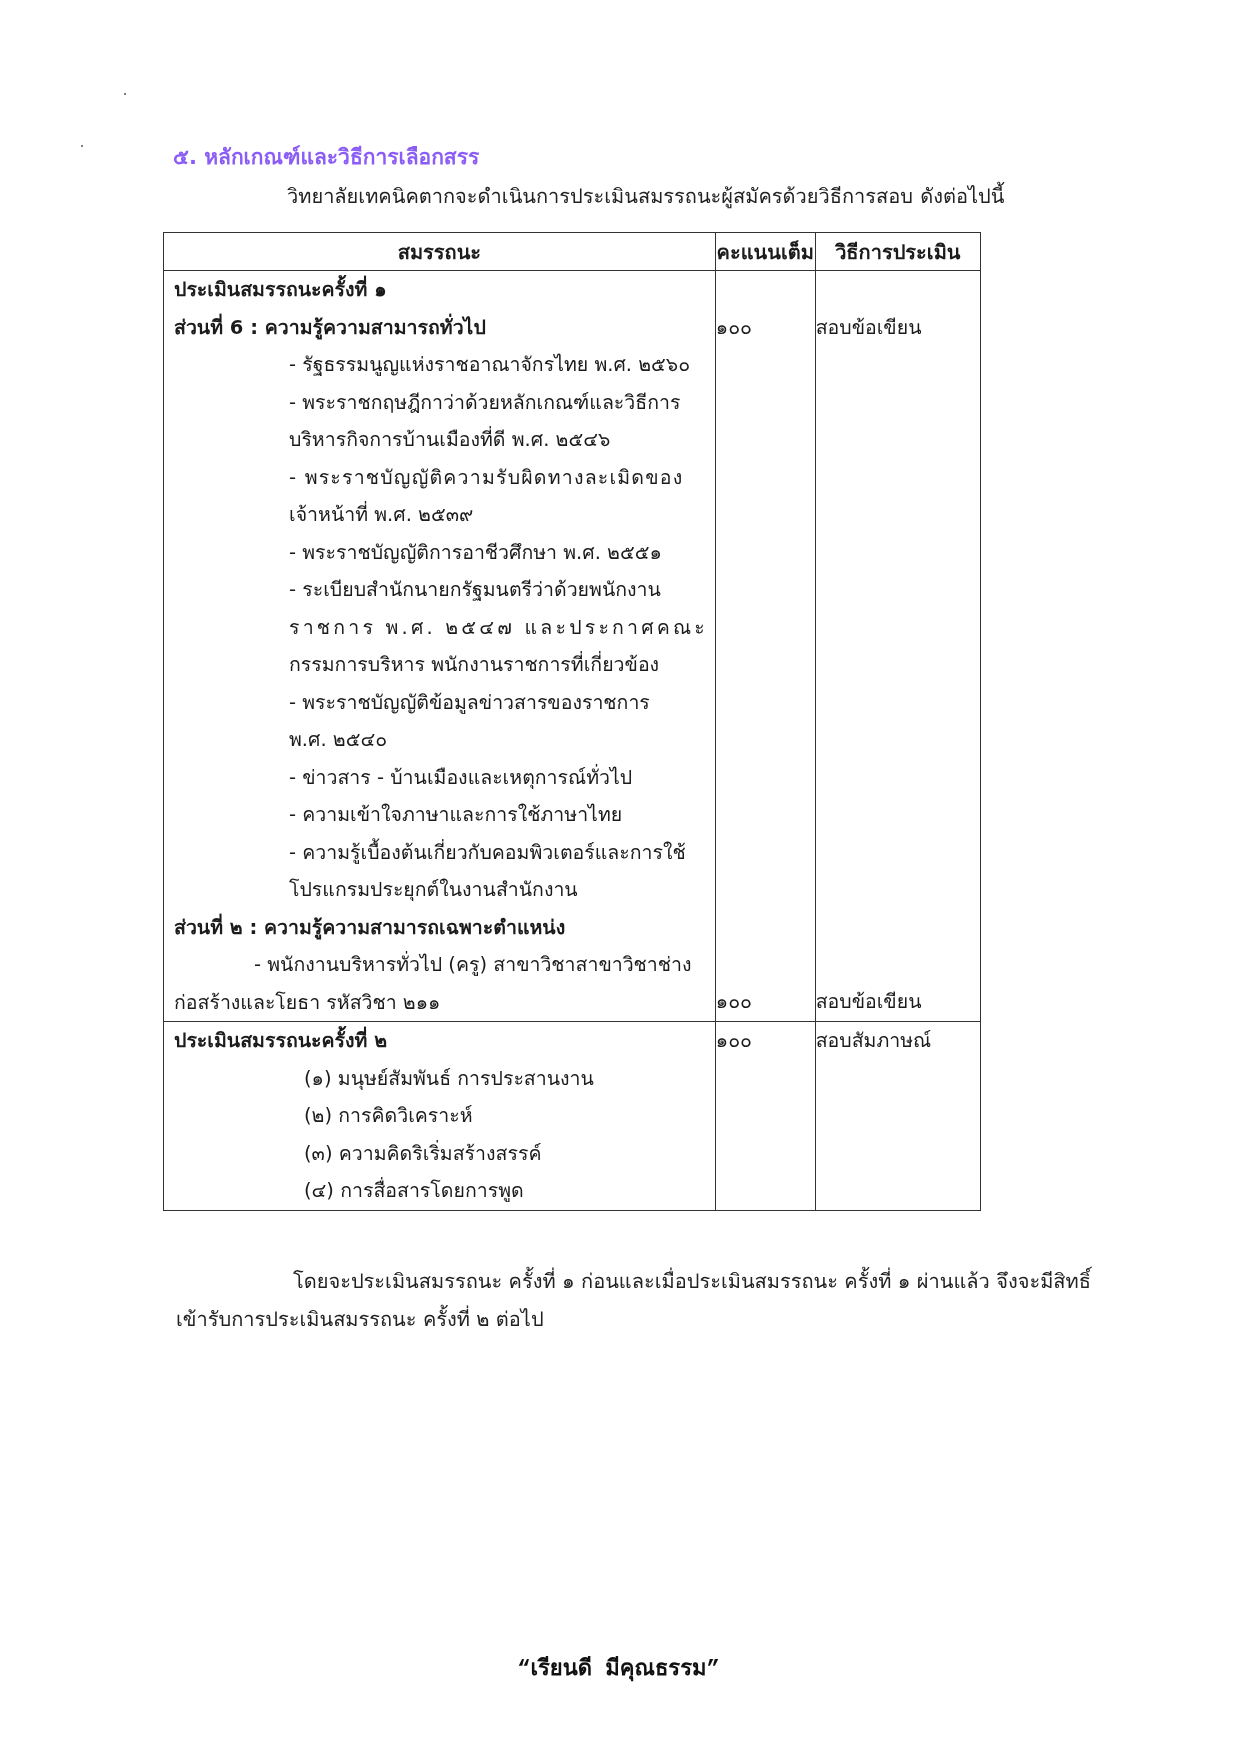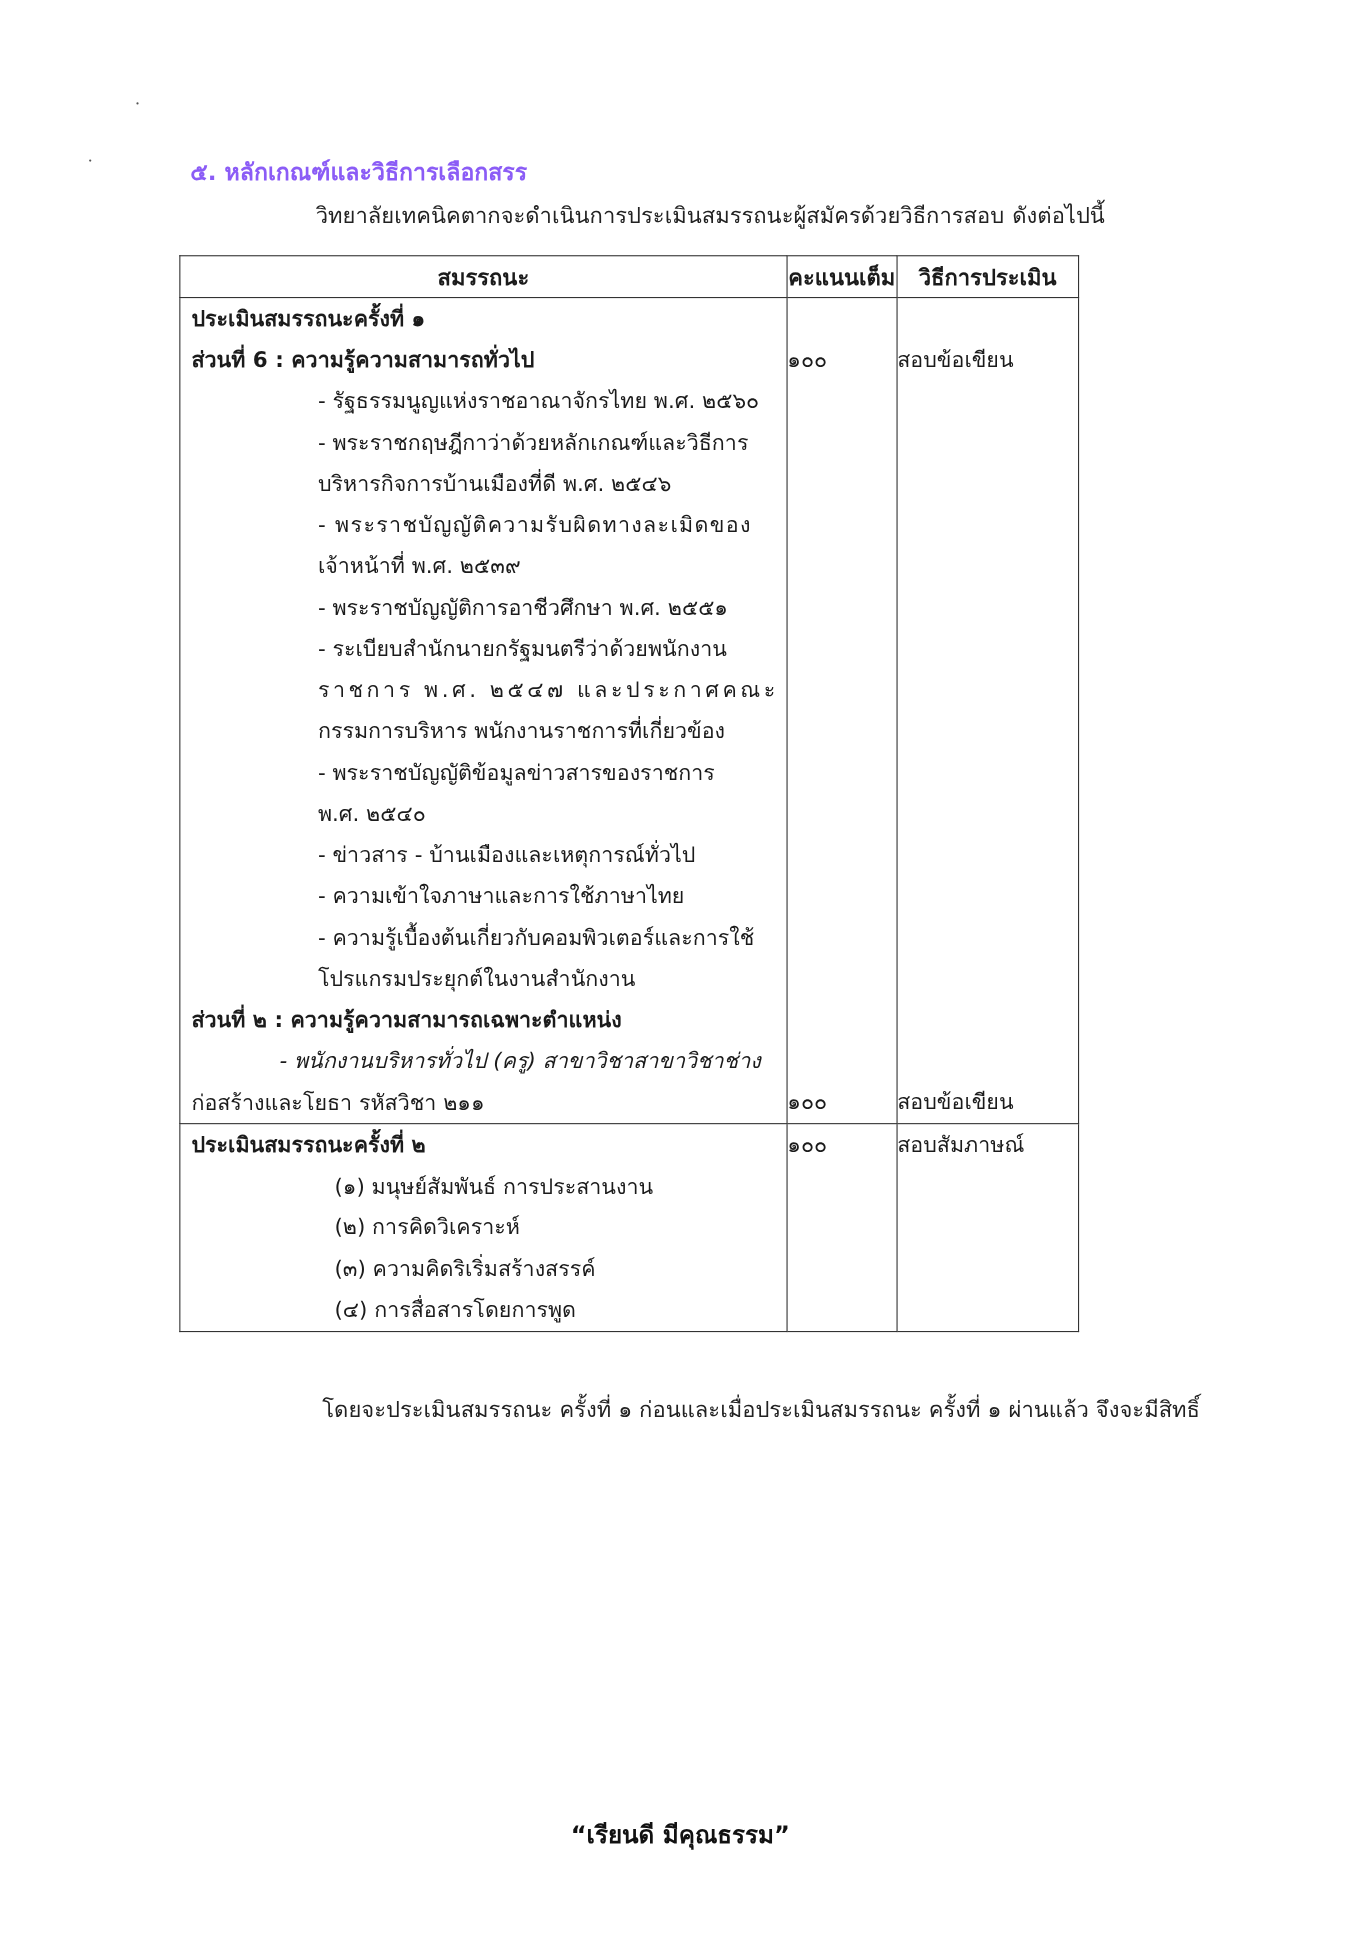--- a/index.html
+++ b/index.html
@@ -43,34 +43,34 @@
   }
   col.c1 { width: 563px; }
   col.c2 { width: 157px; }
   col.c3 { width: 246px; }
   tr.grp1 td { border-bottom: 1.6px solid #333; }
   tr.grp2 td { border-bottom: 1.6px solid #333; }
   .line { height: 37.5px; line-height: 37.5px; white-space: nowrap; }
   .b { font-weight: bold; }
   .ind1 { padding-left: 125px; }
   .cont { padding-left: 125px; }
-  .ind-pos { padding-left: 90px; font-style: italic; }
+  .ind-pos { padding-left: 90px; }
   .ind-sub { padding-left: 140px; }
   .pad-l { padding-left: 10px; }
   .center { }
   .spaced { letter-spacing: 3.2px; }
   .spaced2 { letter-spacing: 1.2px; }
   .para {
     position: absolute; left: 176px; top: 1262px; width: 966px;
     font-size: 20px; color: #222; line-height: 38px;
   }
   .para .p1 { padding-left: 117px; white-space: nowrap; }
   .motto {
     position: absolute; left: 0; width: 1237px; top: 1650px;
-    text-align: center; font-size: 22px; font-weight: bold; color: #111;
+    text-align: center; font-size: 22px; font-weight: bold; color: #111; font-family: Liberation Mono, monospace;
   }
 </style>
 </head>
 <body>
 
 <div class="speck" style="left:124px;top:93px;"></div>
 <div class="speck" style="left:81px;top:145px;"></div>
 
 <div class="section-title">๕. หลักเกณฑ์และวิธีการเลือกสรร</div>
 <div class="intro">วิทยาลัยเทคนิคตากจะดำเนินการประเมินสมรรถนะผู้สมัครด้วยวิธีการสอบ  ดังต่อไปนี้</div>
@@ -138,15 +138,16 @@
       </td>
       <td class="center">
         <div class="line">สอบสัมภาษณ์</div>
       </td>
     </tr>
   </tbody>
 </table>
 
 <div class="para">
   <div class="p1">โดยจะประเมินสมรรถนะ  ครั้งที่ ๑ ก่อนและเมื่อประเมินสมรรถนะ ครั้งที่ ๑ ผ่านแล้ว จึงจะมีสิทธิ์</div>
+  <div>เข้ารับการประเมินสมรรถนะ ครั้งที่ ๒ ต่อไป</div>
 </div>
 
 <div class="motto">“เรียนดี มีคุณธรรม”</div>
 
 </body></html>

